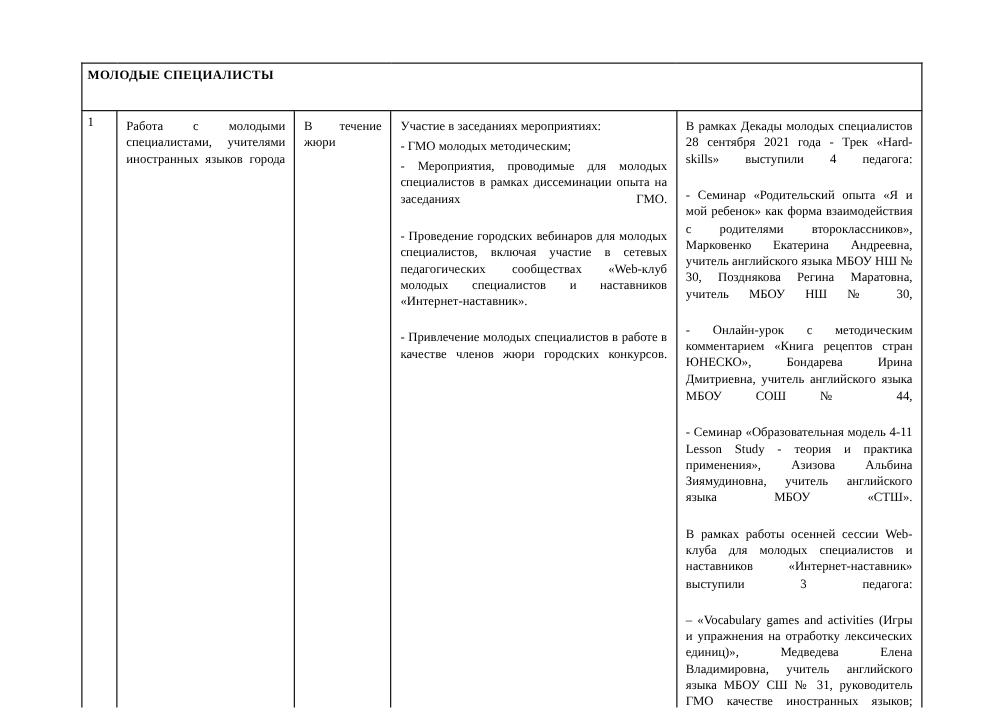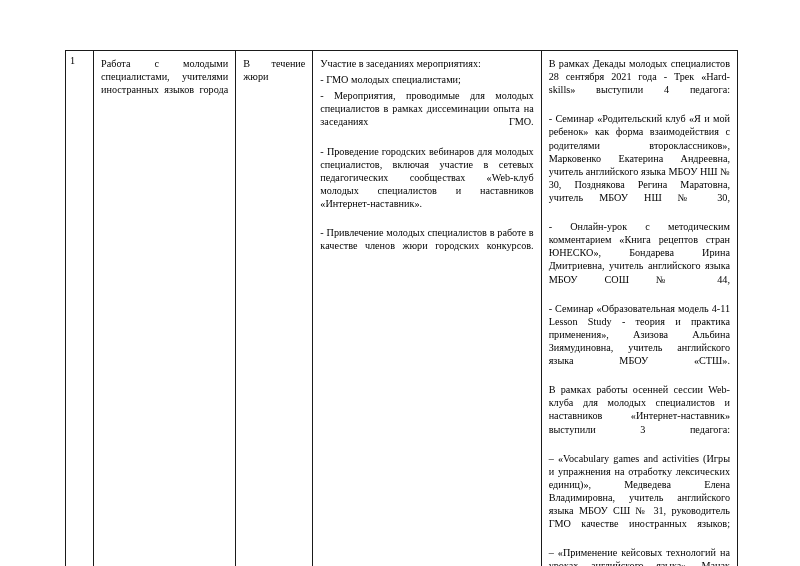--- a/index.html
+++ b/index.html
@@ -72,38 +72,41 @@
 <div class="page">
   <table class="doc-table">
     <colgroup>
       <col class="col-num">
       <col class="col-task">
       <col class="col-term">
       <col class="col-part">
       <col class="col-res">
     </colgroup>
     <tbody>
+      <tr>
+        <td class="title-cell" colspan="5">МОЛОДЫЕ СПЕЦИАЛИСТЫ</td>
+      </tr>
       <tr class="body-row">
         <td class="col-num">1</td>
         <td class="col-task">
           <p class="para">Работа с молодыми специалистами, учителями иностранных языков города</p>
         </td>
         <td class="col-term">
           <p class="para">В течение жюри</p>
         </td>
         <td class="col-part">
           <p class="para nojust">Участие в заседаниях мероприятиях:</p>
-          <p class="para nojust">- ГМО молодых специалистами;</p>
+          <p class="para nojust">- ГМО молодых методическим;</p>
           <p class="para">- Мероприятия, проводимые для молодых специалистов в рамках диссеминации опыта на заседаниях ГМО.</p>
           <p class="para">- Проведение городских вебинаров для молодых специалистов, включая участие в сетевых педагогических сообществах «Web-клуб молодых специалистов и наставников «Интернет-наставник».</p>
           <p class="para">- Привлечение молодых специалистов в работе в качестве членов жюри городских конкурсов.</p>
         </td>
         <td class="col-res">
           <p class="para">В рамках Декады молодых специалистов 28 сентября 2021 года - Трек «Hard-skills» выступили 4 педагога:</p>
-          <p class="para">- Семинар «Родительский клуб «Я и мой ребенок» как форма взаимодействия с родителями второклассников», Марковенко Екатерина Андреевна, учитель английского языка МБОУ НШ № 30, Позднякова Регина Маратовна, учитель МБОУ НШ № 30,</p>
+          <p class="para">- Семинар «Родительский опыта «Я и мой ребенок» как форма взаимодействия с родителями второклассников», Марковенко Екатерина Андреевна, учитель английского языка МБОУ НШ № 30, Позднякова Регина Маратовна, учитель МБОУ НШ № 30,</p>
           <p class="para">- Онлайн-урок с методическим комментарием «Книга рецептов стран ЮНЕСКО», Бондарева Ирина Дмитриевна, учитель английского языка МБОУ СОШ № 44,</p>
           <p class="para">- Семинар «Образовательная модель 4-11 Lesson Study - теория и практика применения», Азизова Альбина Зиямудиновна, учитель английского языка МБОУ «СТШ».</p>
           <p class="para">В рамках работы осенней сессии Web-клуба для молодых специалистов и наставников «Интернет-наставник» выступили 3 педагога:</p>
           <p class="para">– «Vocabulary games and activities (Игры и упражнения на отработку лексических единиц)», Медведева Елена Владимировна, учитель английского языка МБОУ СШ № 31, руководитель ГМО качестве иностранных языков;</p>
           <p class="para">– «Применение кейсовых технологий на уроках английского языка», Мацак Людмила Александровна, учитель английского языка МБОУ СОШ № 15;</p>
 
         </td>
       </tr>
     </tbody>
   </table>

